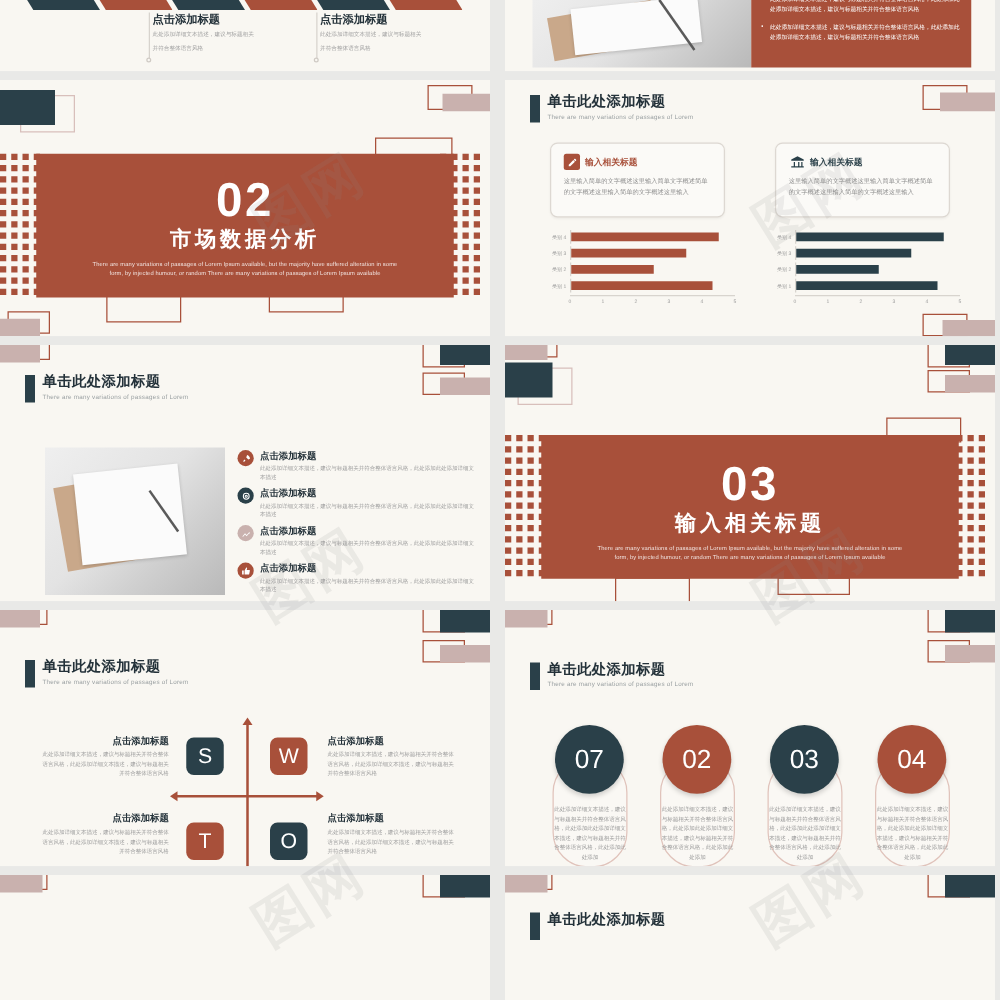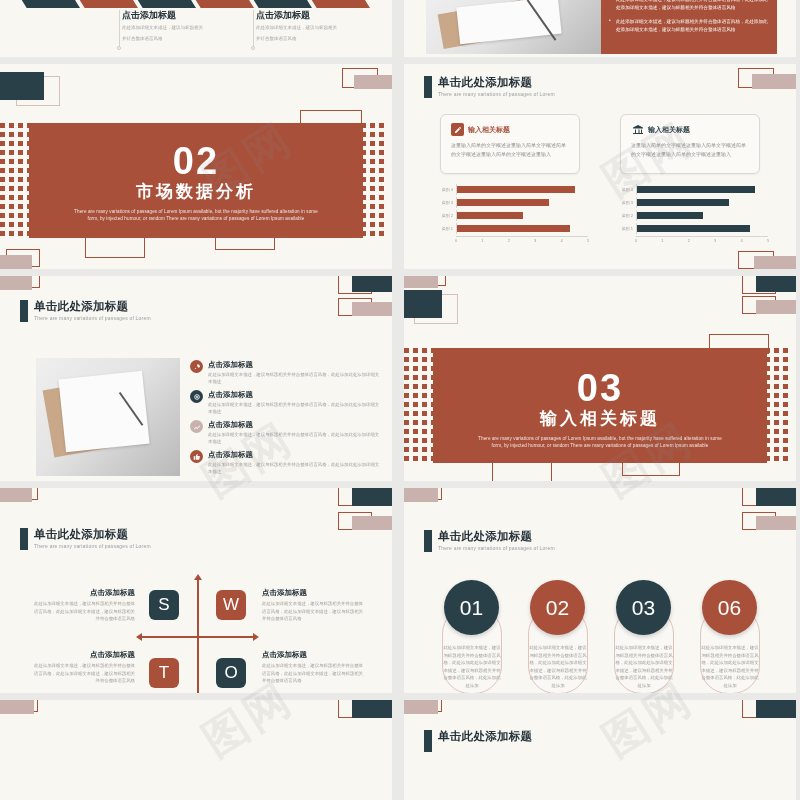--- a/index.html
+++ b/index.html
@@ -737,42 +737,42 @@
       <div class="bar"></div>
       <div class="tx">
         <h3>单击此处添加标题</h3>
         <p>There are many variations of passages of Lorem</p>
       </div>
     </div>
 
     <div class="ncol" style="left:32px; top:92px;">
       <div class="pill"></div>
       <div class="circ t" style="left:8px;">
-          <span>01</span>
+          <span>07</span>
         </div>
       <p>此处添加详细文本描述，建议与标题相关并符合整体语言风格，此处添加此处添加详细文本描述，建议与标题相关并符合整体语言风格，此处添加此处添加</p>
     </div>
     <div class="ncol" style="left:118px; top:92px;">
       <div class="pill"></div>
       <div class="circ o" style="left:8px;">
           <span>02</span>
         </div>
       <p>此处添加详细文本描述，建议与标题相关并符合整体语言风格，此处添加此处添加详细文本描述，建议与标题相关并符合整体语言风格，此处添加此处添加</p>
     </div>
     <div class="ncol" style="left:204px; top:92px;">
       <div class="pill"></div>
       <div class="circ t" style="left:8px;">
           <span>03</span>
         </div>
       <p>此处添加详细文本描述，建议与标题相关并符合整体语言风格，此处添加此处添加详细文本描述，建议与标题相关并符合整体语言风格，此处添加此处添加</p>
     </div>
     <div class="ncol" style="left:290px; top:92px;">
       <div class="pill"></div>
       <div class="circ o" style="left:8px;">
-          <span>06</span>
+          <span>04</span>
         </div>
       <p>此处添加详细文本描述，建议与标题相关并符合整体语言风格，此处添加此处添加详细文本描述，建议与标题相关并符合整体语言风格，此处添加此处添加</p>
     </div>
   </div>
 
   <div class="gap-h" style="top:693px;"></div>
 
   <div class="slide col-l" style="top:700px; height:100px;">
     <div class="deco" style="left:-8px; top:-6px; width:60px; height:26px;">
       <div class="out-o" style="left:12px; top:0; width:34px; height:18px;"></div>

